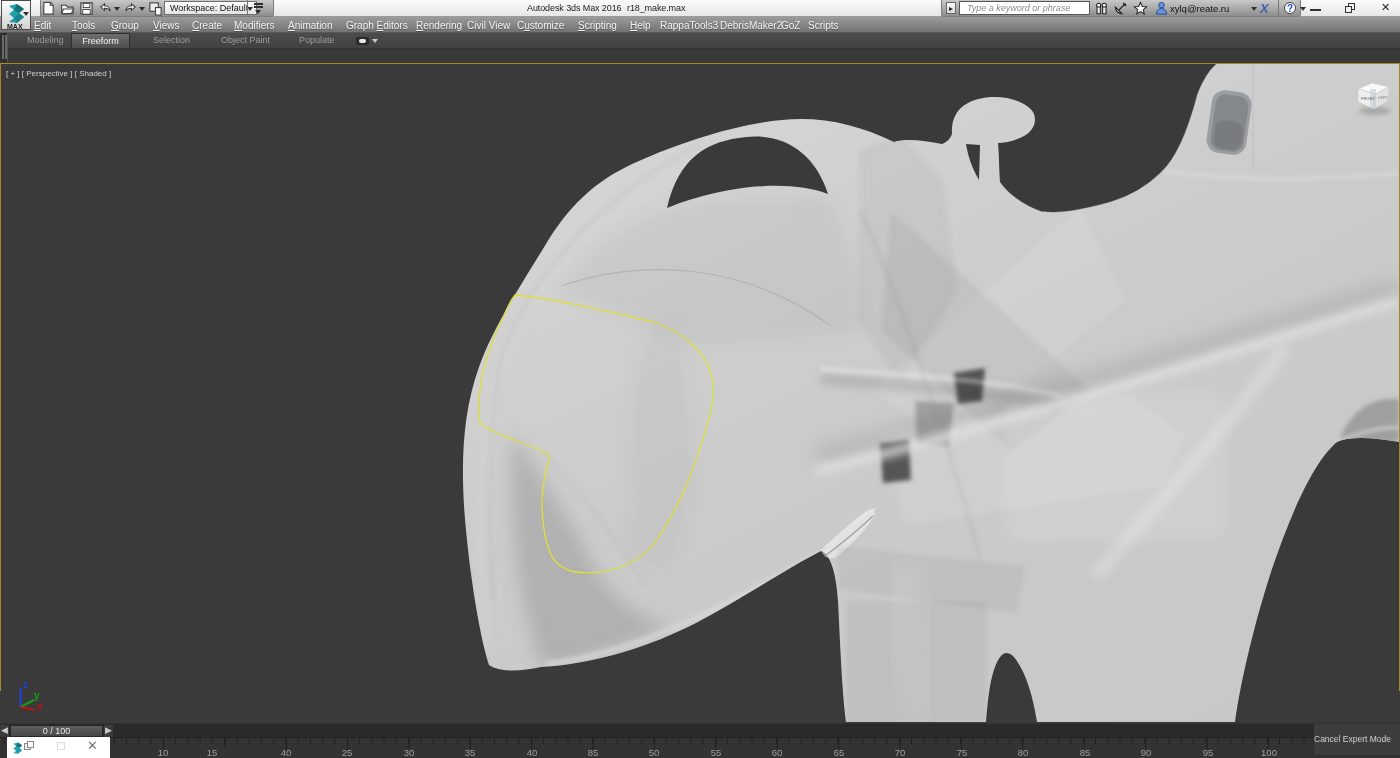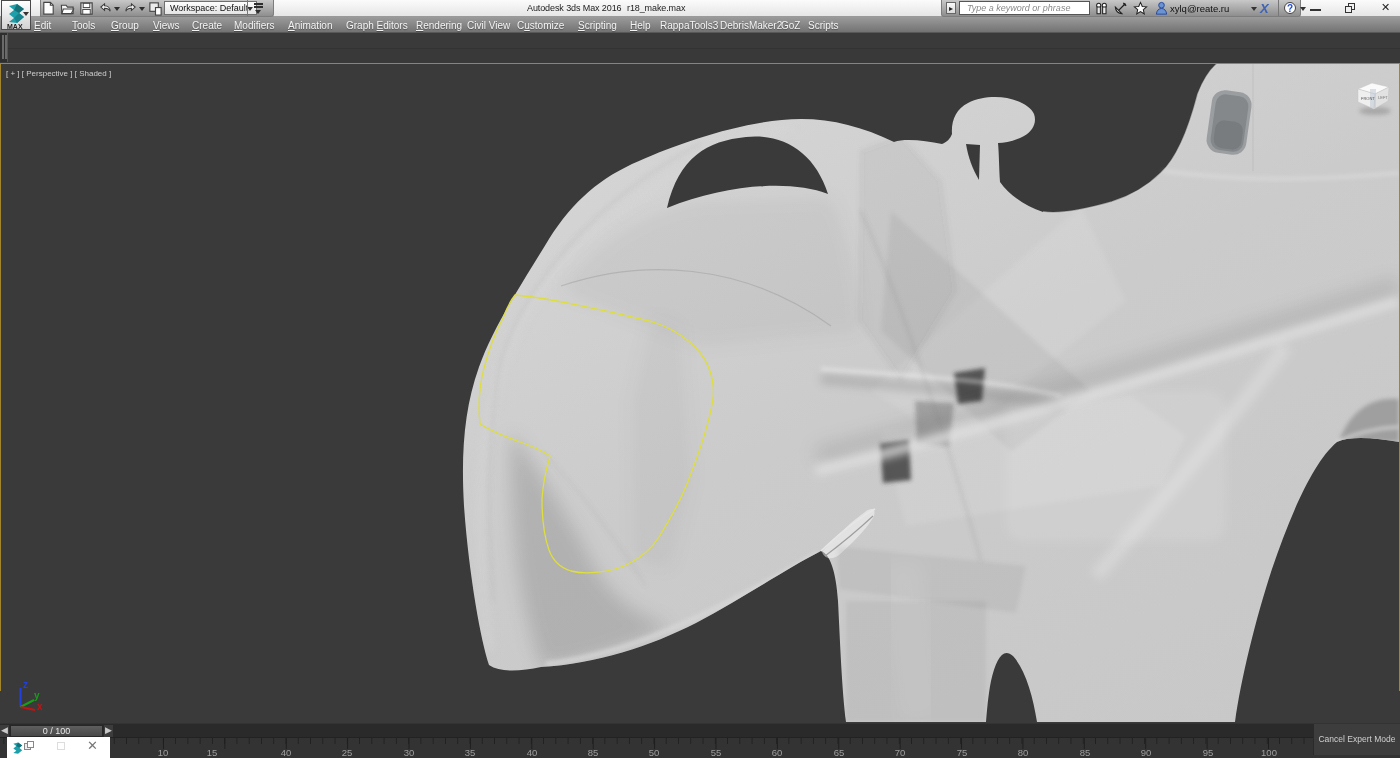--- a/index.html
+++ b/index.html
@@ -34,21 +34,21 @@
 
 .viewport{position:absolute;left:0;top:63px;width:1400px;height:628px;background:#3a3a3a;border:1px solid #a3862c;}
 .vplabel{position:absolute;left:5px;top:5px;font-size:8px;color:#cfcfcf;z-index:30;}
 
 .botbar{position:absolute;left:0;top:723px;width:1400px;height:35px;background:#333;}
 .tslider{position:absolute;left:0;top:1px;width:1313px;height:14px;background:#2a2a2a;border-bottom:1px solid #222;}
 .tsbtn{position:absolute;left:10px;top:1px;width:93px;height:12px;background:linear-gradient(#5e5e5e,#484848);border:1px solid #272727;color:#e8e8e8;font-size:9px;text-align:center;line-height:11px;}
 .tsarr{position:absolute;top:1px;width:9px;height:12px;background:#3c3c3c;color:#c9c9c9;font-size:9px;text-align:center;line-height:11px;}
 .ruler{position:absolute;left:0;top:15px;width:1313px;height:20px;background:#333;}
 .ruler .lbl{position:absolute;top:9px;font-size:9.5px;color:#9f9f9f;transform:translateX(-50%);}
-.cancelbtn{position:absolute;left:1313px;top:1px;width:87px;height:31px;background:#3d3d3d;border-left:1px solid #2a2a2a;color:#cfcfcf;font-size:8.5px;text-align:center;line-height:30px;}
+.cancelbtn{position:absolute;left:1313px;top:1px;width:87px;height:31px;background:#3d3d3d;border-left:1px solid #2a2a2a;color:#cfcfcf;font-size:8.5px;text-align:left;line-height:30px;}
 .popup{position:absolute;left:7px;top:737px;width:103px;height:21px;background:#fff;z-index:40;}
 </style>
 </head>
 <body>
 <div class="app">
 <div class="titlebar">
 <div class="qat">
 <svg class="ic" style="left:0px" viewBox="0 0 16 16">
           <path d="M3 1.5h7l3 3V14H3z" fill="#fdfdfd" stroke="#444" stroke-width="1.2"></path>
           <path d="M10 1.5v3h3" fill="none" stroke="#444" stroke-width="1.2"></path>
@@ -132,20 +132,30 @@
 <span style="left:346px">Graph <u>E</u>ditors</span>
 <span style="left:416px"><u>R</u>endering</span>
 <span style="left:467px">Civil View</span>
 <span style="left:517px">C<u>u</u>stomize</span>
 <span style="left:578px"><u>S</u>cripting</span>
 <span style="left:630px"><u>H</u>elp</span>
 <span style="left:660px">RappaTools3</span>
 <span style="left:720px">DebrisMaker2</span>
 <span style="left:781px">GoZ</span>
 <span style="left:808px">Scripts</span>
+</div>
+<div class="ribbon">
+<span style="left:27px">Modeling</span>
+<div class="rtab">Freeform</div>
+<span style="left:153px">Selection</span>
+<span style="left:221px">Object Paint</span>
+<span style="left:299px">Populate</span>
+<div class="abs" style="left:356px;top:4px;width:13px;height:8px;background:#2b2b2b;border-radius:2px;"></div>
+<div class="abs" style="left:359px;top:6px;width:7px;height:4px;background:#e8e8e8;border-radius:2px;"></div>
+<div class="abs" style="left:372px;top:6px;width:0;height:0;border-left:3px solid transparent;border-right:3px solid transparent;border-top:4px solid #c9c9c9"></div>
 </div>
 <div class="ribstrip"></div>
 <div class="rhandle"></div>
 <div class="viewport">
 <div class="vplabel">[ + ] [ Perspective ] [ Shaded ]</div>
 <svg width="1398" height="658" viewBox="0 63 1398 658" style="position:absolute;left:0;top:0">
 <defs>
 <linearGradient id="gMain" x1="0.2" y1="0" x2="0.9" y2="1">
 <stop offset="0" stop-color="#d6d6d6"></stop>
             <stop offset="0.45" stop-color="#cbcbcb"></stop>

